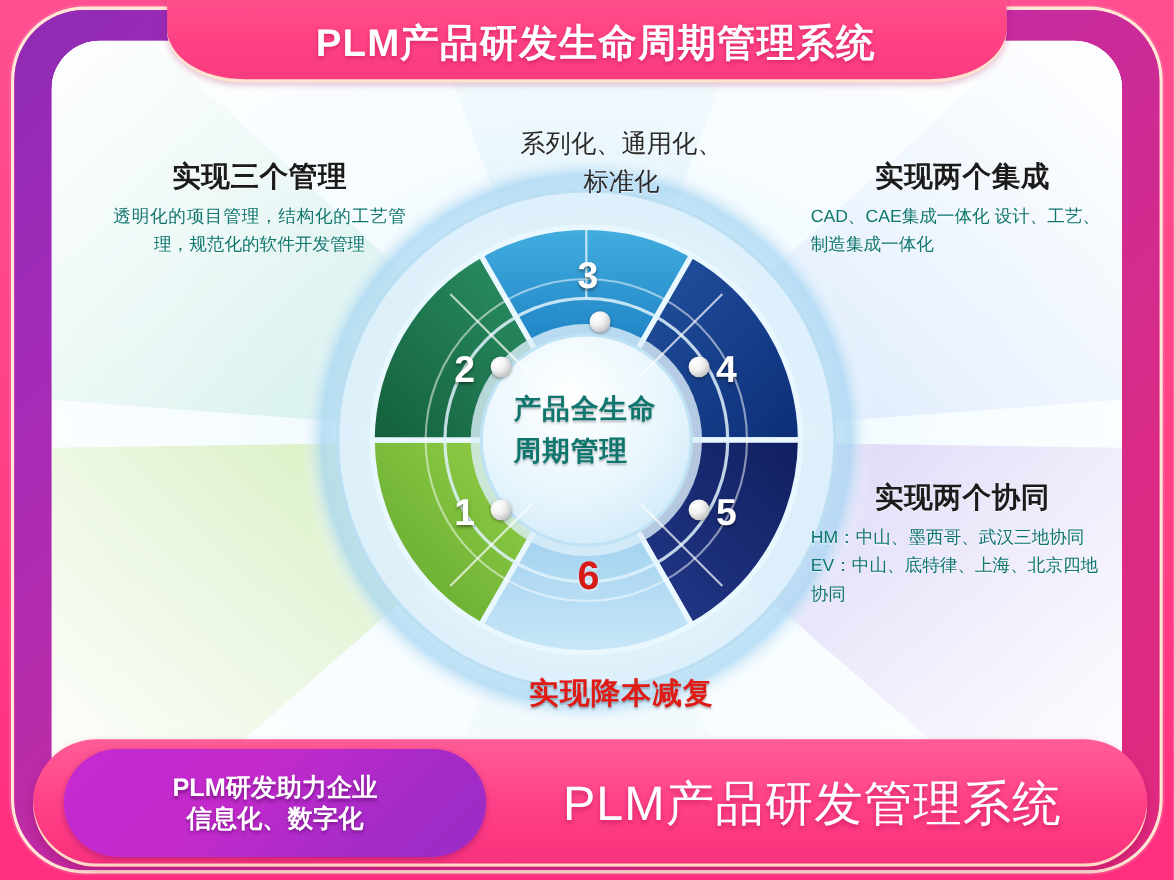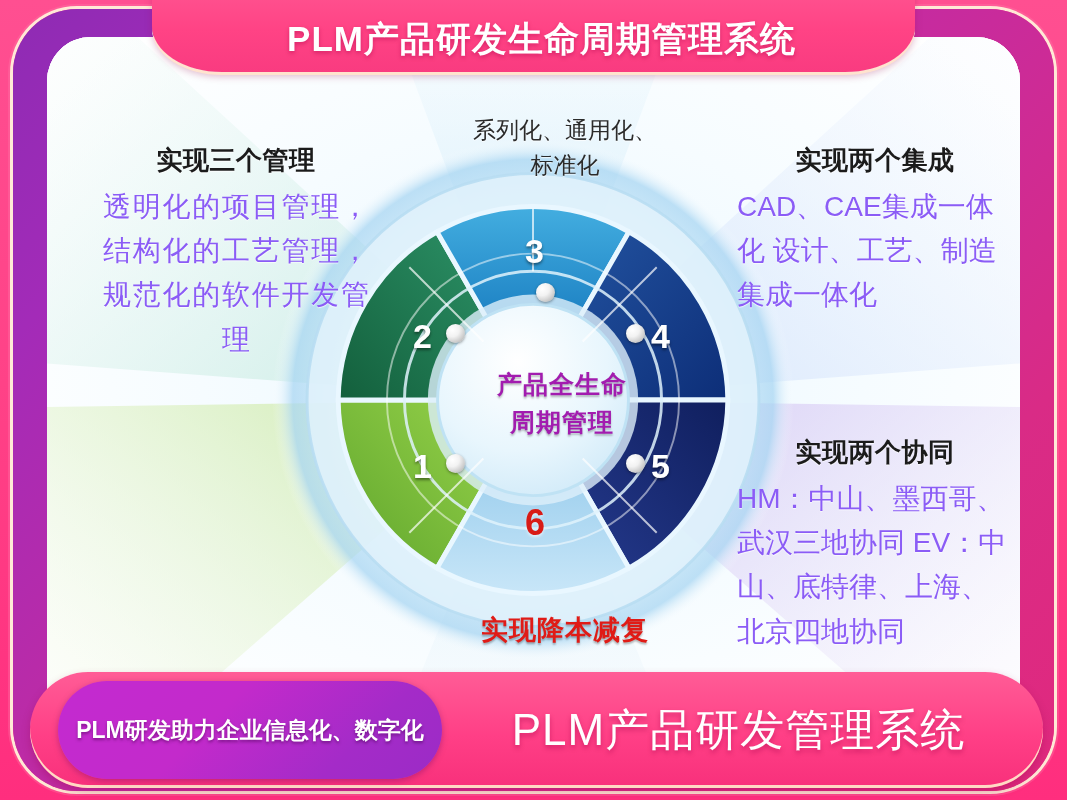--- a/index.html
+++ b/index.html
@@ -61,42 +61,42 @@
     background:linear-gradient(180deg,#FF5C96 0%,#FF3F86 55%,#F8307B 100%);
     box-shadow:0 -3px 0 0 #FFD9C4 inset, 0 4px 9px rgba(150,0,70,.3);
     z-index:7;overflow:hidden;
     display:flex;align-items:center;
   }
   #bottomLeftPill{
     position:absolute;left:28px;top:9px;width:384px;height:98px;
     border-radius:52px;
     background:linear-gradient(135deg,#C32AD0 0%,#C32ACB 40%,#A42BC8 75%,#9B2BC6 100%);
     box-shadow:0 2px 6px rgba(90,0,100,.35);
-    display:flex;flex-direction:row;align-items:center;justify-content:center;
+    display:flex;flex-direction:column;align-items:center;justify-content:center;
   }
   #bottomLeftPill .l{
     font-size:23px;font-weight:bold;color:#ffffff;line-height:1.22;
     text-shadow:0 2px 3px rgba(70,0,80,.5);white-space:nowrap;
   }
   #bottomRightText{
     position:absolute;left:430px;right:26px;top:0;bottom:0;
     display:flex;align-items:center;justify-content:center;
     font-size:44px;font-weight:normal;color:#ffffff;letter-spacing:1px;
     text-shadow:0 3px 5px rgba(160,0,70,.45);white-space:nowrap;
   }
 
   
   .tblock{position:absolute;z-index:4;}
   .thead{
     font-size:26px;font-weight:bold;color:#1b1b1b;
     text-align:center;letter-spacing:.5px;margin-bottom:7px;
     text-shadow:0 1px 1px rgba(255,255,255,.8);
   }
   .tbody{
-    font-size:28px;color:#8b5cf6;line-height:1.58;
+    font-size:16px;color:#0f766e;line-height:1.58;
     text-shadow:0 1px 1px rgba(255,255,255,.75);
   }
   #blkTL{left:56px;top:106px;width:266px;}
   #blkTL .tbody{text-align:justify;text-align-last:center;}
   #blkBL{left:72px;top:437px;width:262px;}
   #blkBL .tbody{text-align:justify;text-align-last:center;}
   #blkTR{left:690px;top:106px;width:276px;}
   #blkTR .tbody{text-align:left;}
   #blkBR{left:690px;top:398px;width:276px;}
   #blkBR .tbody{text-align:left;}
@@ -120,22 +120,22 @@
     text-shadow:0 2px 3px rgba(0,0,0,.45);
   }
   #n1{left:366px;top:410px;}
   #n2{left:366px;top:280px;}
   #n3{left:478px;top:195px;}
   #n4{left:604px;top:280px;}
   #n5{left:604px;top:410px;}
   #n6{left:478px;top:465px;color:#D81B16;font-size:36px;
       text-shadow:0 2px 3px rgba(255,255,255,.6);}
   #centerLabel{
-    position:absolute;left:420px;top:328px;width:190px;z-index:5;
-    text-align:center;color:#a21caf;font-weight:bold;font-size:25px;
+    position:absolute;left:420px;top:316px;width:190px;z-index:5;
+    color:#0f766e;font-weight:bold;font-size:25px;
     line-height:1.52;letter-spacing:1px;
     text-shadow:0 2px 2px rgba(0,0,0,.25);
   }
   .dot{
     position:absolute;z-index:5;width:19px;height:19px;border-radius:50%;
     background:radial-gradient(circle at 33% 30%,#ffffff 0%,#f2f2f2 38%,#c9c9c9 72%,#9a9a9a 100%);
     box-shadow:0 1px 3px rgba(0,0,0,.4);
   }
 </style>
 </head>

